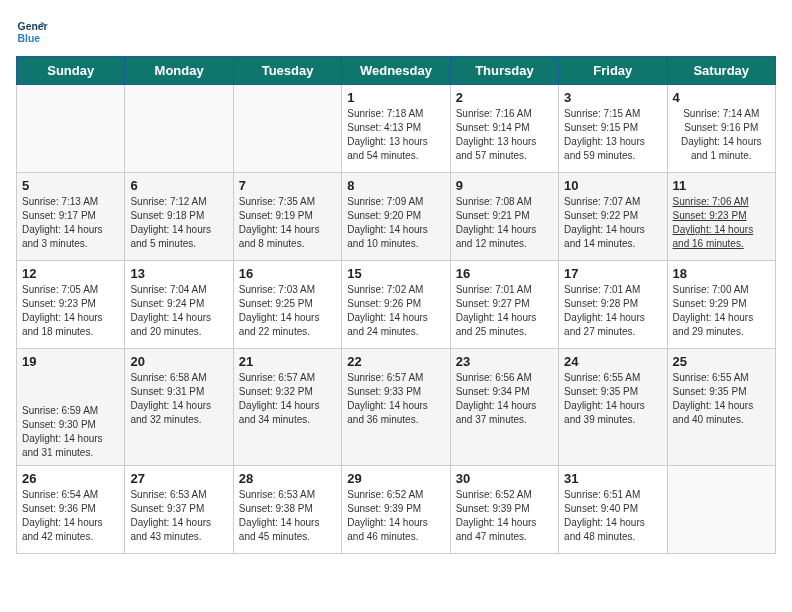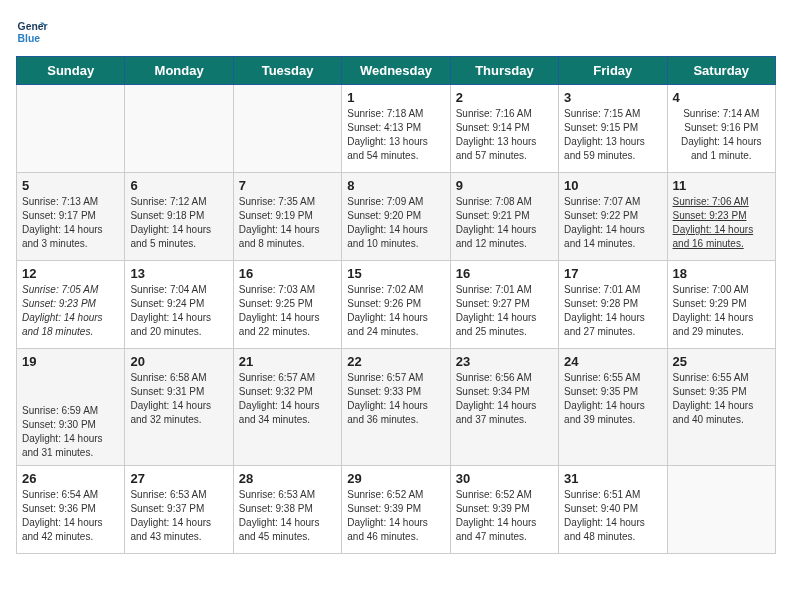--- a/index.html
+++ b/index.html
@@ -195,21 +195,21 @@
           <span class="day-num">11</span>
           <div class="cell-info" style="white-space: pre-line; text-decoration: underline;">Sunrise: 7:06 AM
 Sunset: 9:23 PM
 Daylight: 14 hours
 and 16 minutes.</div>
         </td>
       </tr>
       <tr>
         <td>
           <span class="day-num">12</span>
-          <div class="cell-info" style="white-space: pre-line; font-style: italic;">Sunrise: 7:05 AM
+          <div class="cell-info" style="white-space: pre-line;">Sunrise: 7:05 AM
 Sunset: 9:23 PM
 Daylight: 14 hours
 and 18 minutes.</div>
         </td>
         <td>
           <span class="day-num">13</span>
           <div class="cell-info" style="white-space: pre-line;">Sunrise: 7:04 AM
 Sunset: 9:24 PM
 Daylight: 14 hours
 and 20 minutes.</div>

